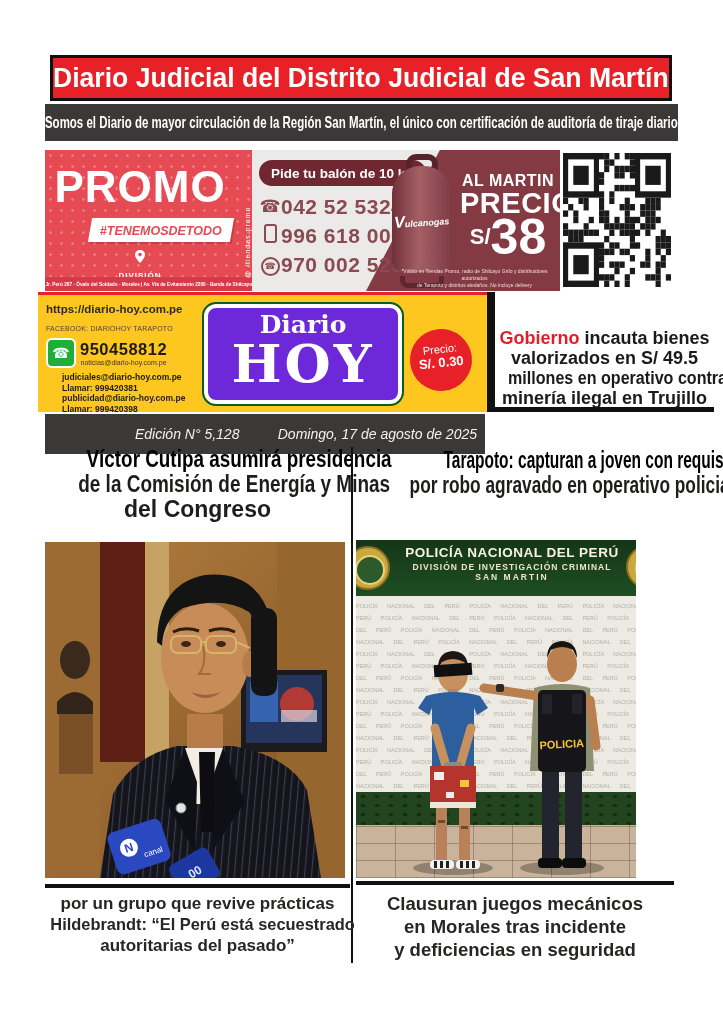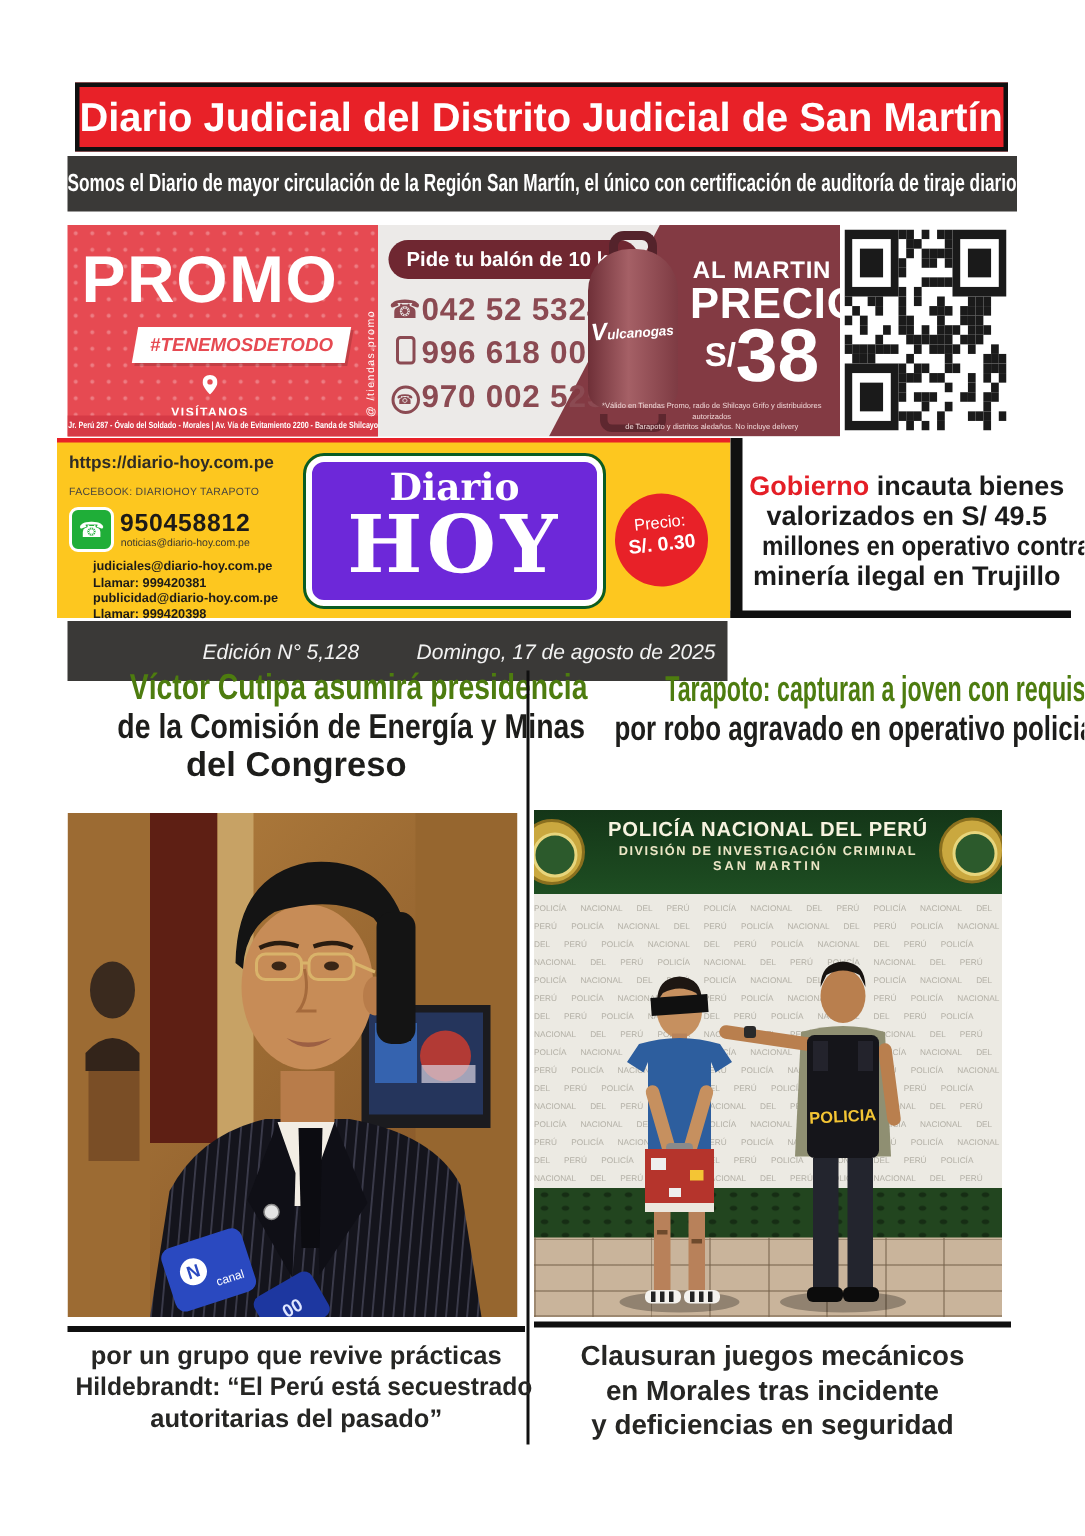--- a/index.html
+++ b/index.html
@@ -85,39 +85,39 @@
     text-align:center;color:#fff;font-family:"DejaVu Serif",serif;}
   .logo .l1{font-size:25px;font-weight:bold;margin-top:4px;line-height:26px;}
   .logo .l2{font-size:53px;font-weight:bold;line-height:50px;letter-spacing:3px;}
   .price-circle{position:absolute;left:372px;top:34px;width:62px;height:62px;background:#e82128;
     border-radius:50%;color:#fff;text-align:center;transform:rotate(-6deg);}
   .price-circle .pl{font-size:11px;margin-top:14px;}
   .price-circle .pv{font-size:13px;font-weight:bold;}
 
   .side-story{position:absolute;left:487px;top:292px;width:227px;height:120px;background:#fff;
     border-left:8px solid #101010;border-bottom:5px solid #101010;box-sizing:border-box;text-align:center;}
-  .gob-lines{margin-top:22px;font-weight:bold;font-size:18px;line-height:20px;color:#1b1b1b;}
+  .gob-lines{margin-top:36px;font-weight:bold;font-size:18px;line-height:20px;color:#1b1b1b;}
   .gob-lines .hl{color:#e41e26;}
 
   .edition-bar{position:absolute;left:45px;top:414px;width:440px;height:40px;background:#3a3937;
     display:flex;align-items:center;justify-content:space-between;box-sizing:border-box;
     padding:0 8px 0 90px;font-style:italic;}
   .edition-bar span{color:#f2f2f2;font-size:14px;}
 
   
   .headline{position:absolute;text-align:center;font-weight:bold;}
   .hl-left{left:45px;top:446px;width:305px;}
   .hl-right{left:356px;top:447px;width:318px;}
-  .headline .red{display:block;color:#4d7c0f;font-size:24px;line-height:26px;}
+  .headline .red{display:block;color:#000000;font-size:24px;line-height:26px;}
   .headline .blk{display:block;color:#1d1d1b;font-size:23px;line-height:25px;}
   .divider-v{position:absolute;left:351px;top:447px;width:2px;height:516px;background:#101010;}
 
   
   .photo-left{position:absolute;left:45px;top:542px;width:300px;height:336px;overflow:hidden;}
-  .photo-right{position:absolute;left:356px;top:540px;width:312px;height:338px;overflow:hidden;background:#eceae3;}
+  .photo-right{position:absolute;left:356px;top:540px;width:280px;height:338px;overflow:hidden;background:#eceae3;}
   .pnp-banner{position:absolute;left:0;top:0;width:312px;height:56px;
     background:linear-gradient(#143618,#1e4e22);}
   .pnp-text{position:absolute;left:48px;top:5px;width:216px;text-align:center;color:#f7f3e0;}
   .pnp-text .b1{font-weight:bold;font-size:13.5px;letter-spacing:.5px;}
   .pnp-text .b2{font-weight:bold;font-size:8.5px;letter-spacing:1px;color:#ece6c6;margin-top:2px;}
   .pnp-text .b3{font-weight:bold;font-size:8.5px;letter-spacing:2px;color:#ece6c6;}
   .seal{position:absolute;width:44px;height:44px;border-radius:50%;background:#caa83f;
     border:2px solid #8a6f1e;box-sizing:border-box;}
   .seal::after{content:"";position:absolute;left:7px;top:7px;width:26px;height:26px;border-radius:50%;
     background:#2c5a2c;border:2px solid #e7d57c;}
@@ -154,21 +154,21 @@
   <div class="promo-ad">
     <div class="promo-title">PROMO</div>
     <div class="promo-hash">
       <span>#TENEMOSDETODO</span>
     </div>
     <div class="promo-visit">
       <svg class="pin" width="10" height="13" viewBox="0 0 10 13">
         <path d="M5 0 C8 0 10 2 10 5 C10 8 5 13 5 13 C5 13 0 8 0 5 C0 2 2 0 5 0 Z" fill="#fff"></path>
         <circle cx="5" cy="4.6" r="1.8" fill="#e64a52"></circle>
       </svg>
-      <span>VISÍTANOS</span>
+      <span>DIVISIÓN</span>
     </div>
     <div class="promo-address">
       <span data-fit="" style="transform: scaleX(0.790076);">Jr. Perú 287 - Óvalo del Soldado - Morales | Av. Vía de Evitamiento 2200 - Banda de Shilcayo</span>
     </div>
     <div class="promo-social">@ /tiendas.promo</div>
   </div>
 
   <div class="gas-ad">
     <div class="gas-diagonal"></div>
     <div class="gas-pill">

